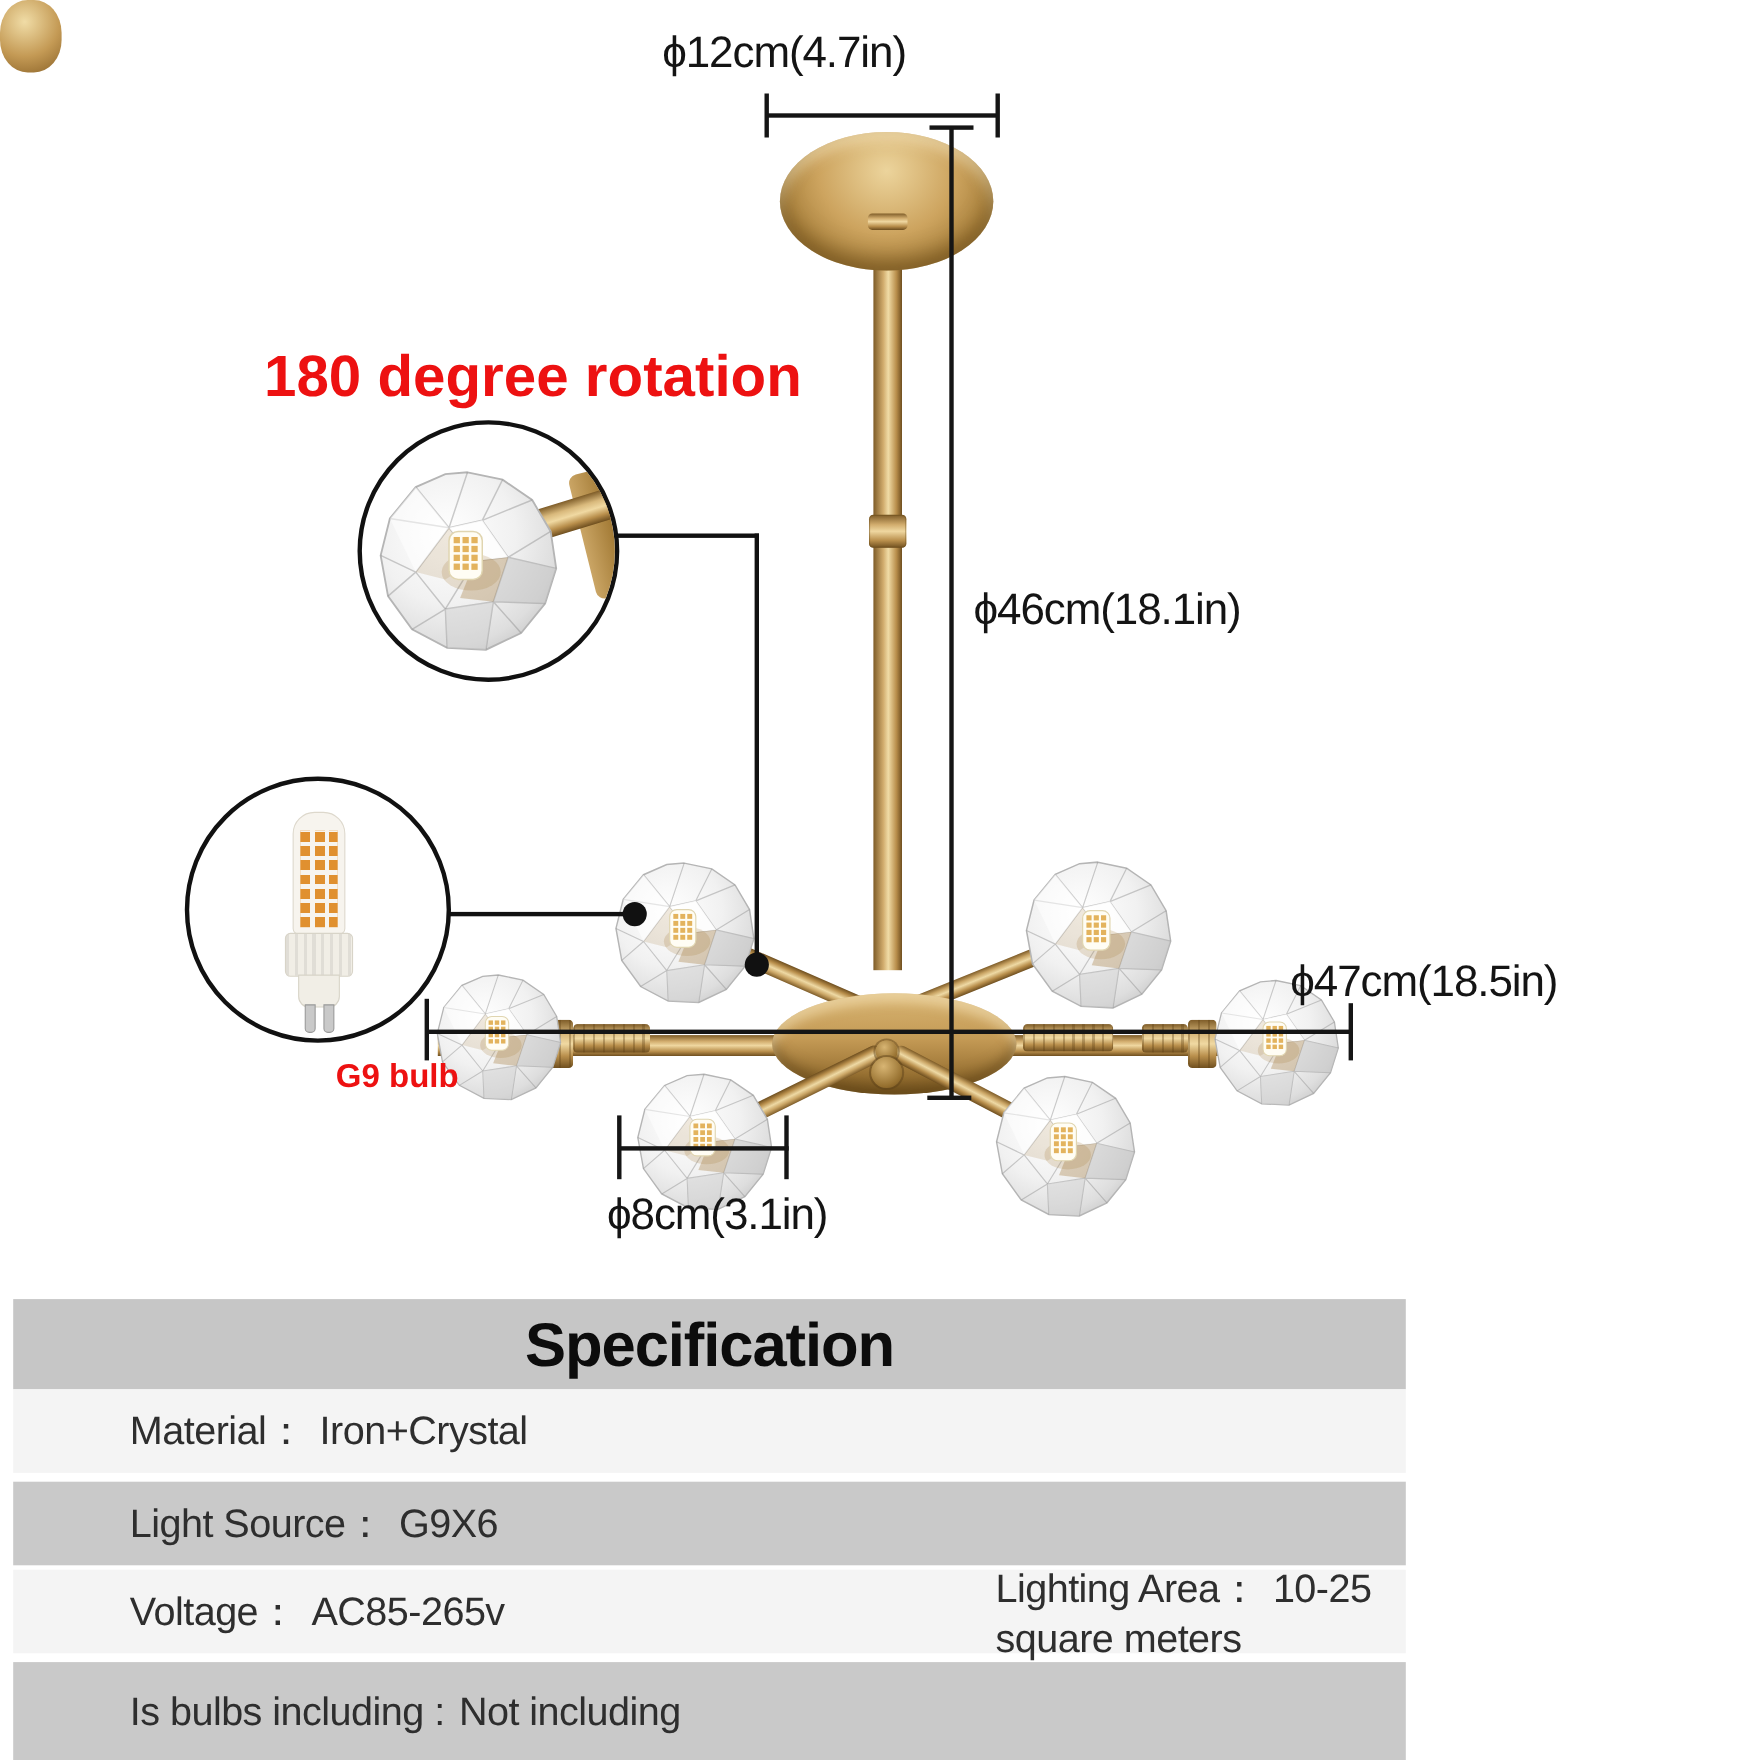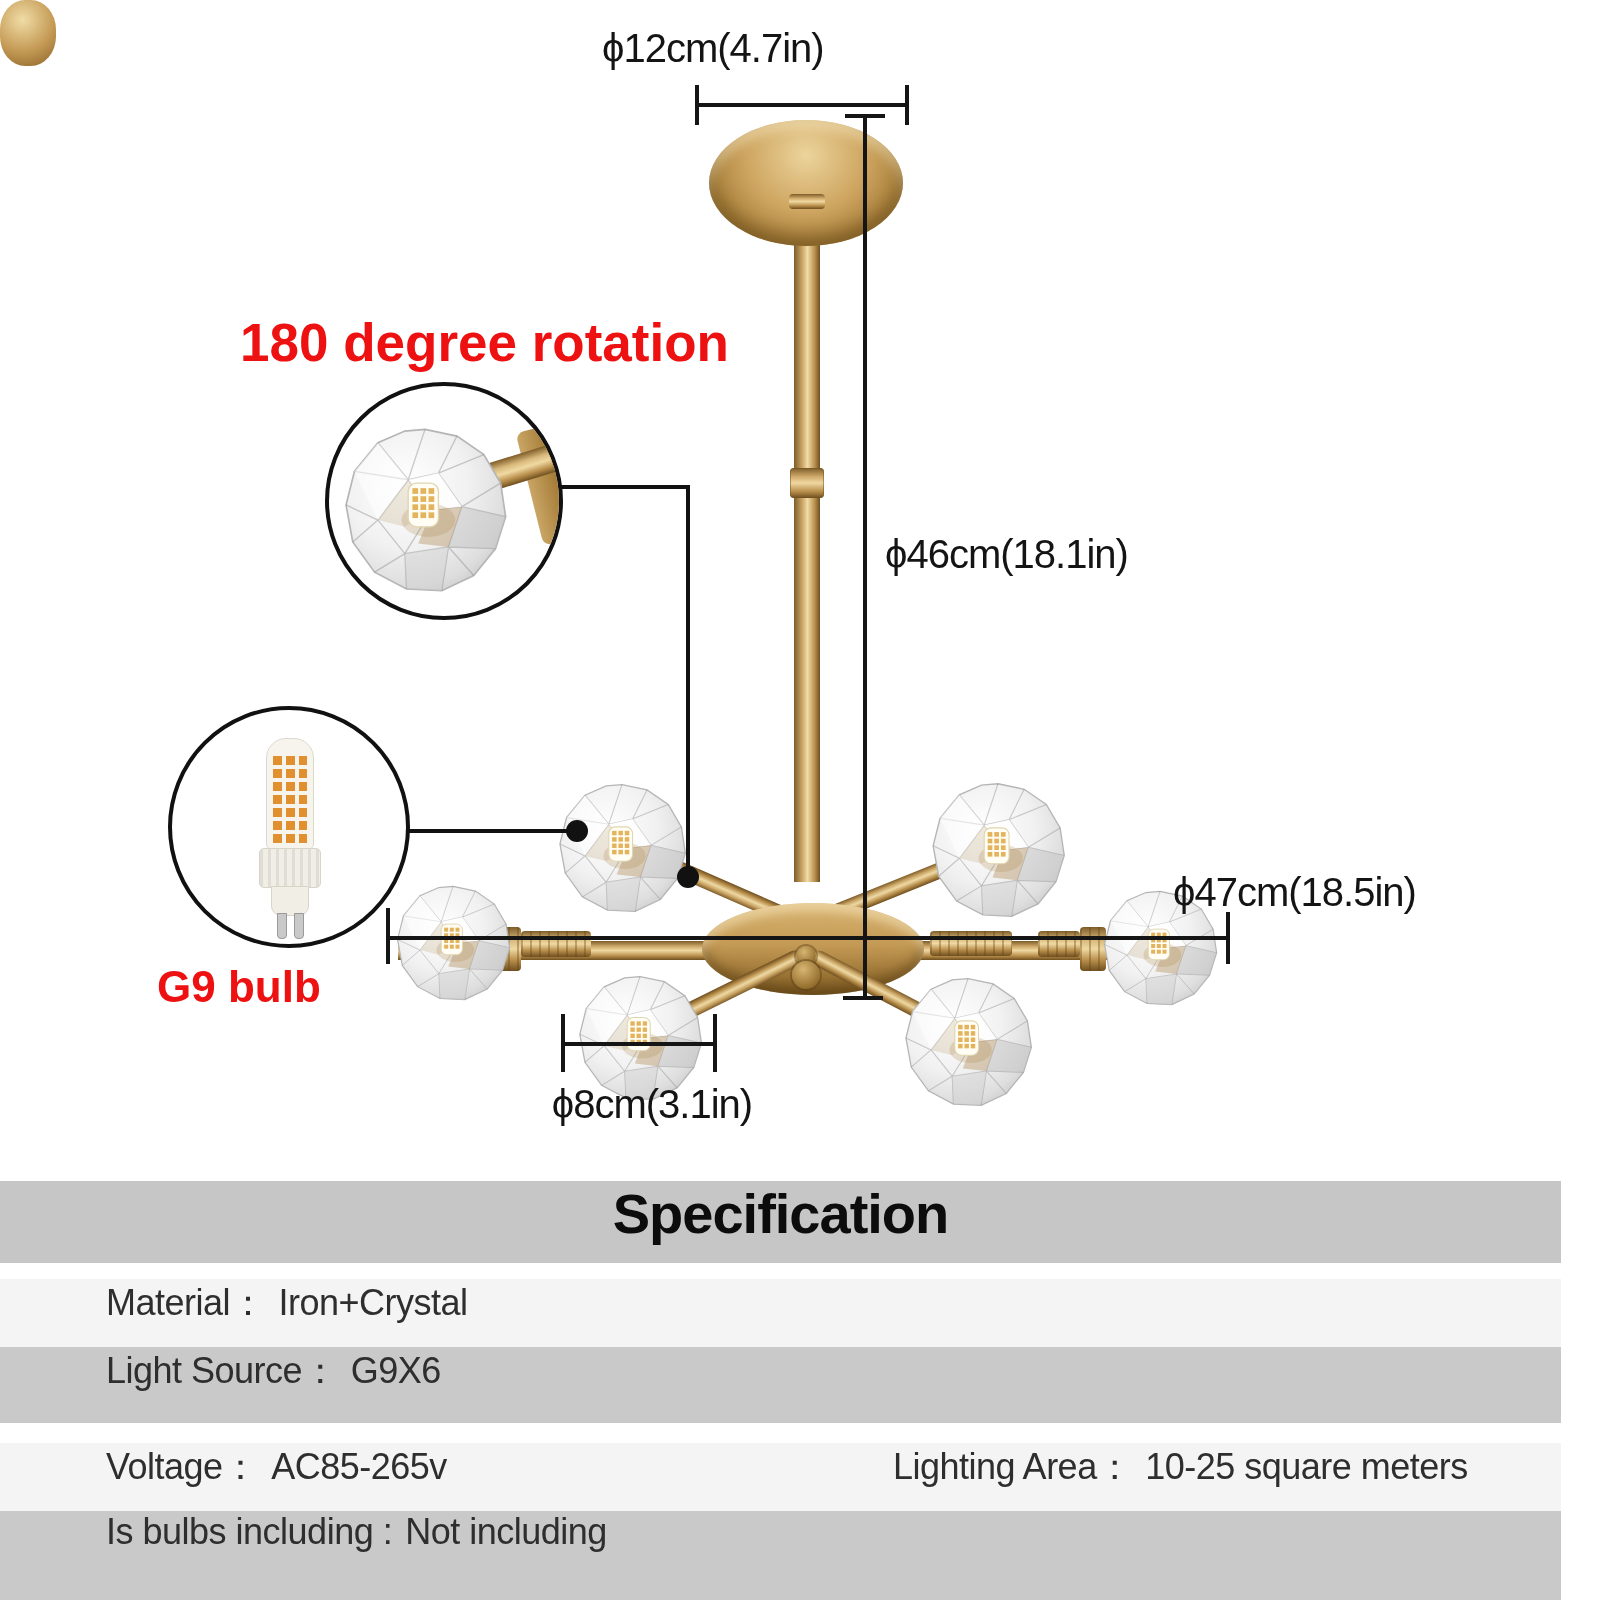--- a/index.html
+++ b/index.html
@@ -61,28 +61,28 @@
            border-radius:0 0 10px 10px;}
   .g9-pin{position:absolute;width:8px;height:24px;background:#c9c9c9;border:1px solid #9a9a9a;border-radius:0 0 4px 4px;}
 
   
   .rot-arm{position:absolute;left:148px;top:66px;width:100px;height:28px;transform:rotate(-17deg);border-radius:14px;
            background:linear-gradient(180deg,#7e5c28,#d9b97c 30%,#f0d9a2 52%,#b98f4c 78%,#6f4f1f);}
   .rot-plate{position:absolute;left:200px;top:40px;width:46px;height:116px;transform:rotate(-14deg);border-radius:8px;
            background:linear-gradient(90deg,#caa565,#a57d38 60%,#7d5a22);}
 
   
-  .spec-band{position:absolute;left:0;width:1561px;z-index:5;display:flex;align-items:flex-start;}
+  .spec-band{position:absolute;left:12px;width:1266px;z-index:5;display:flex;align-items:center;}
   .spec-header{top:1181px;height:82px;background:#c6c6c6;justify-content:center;}
   .spec-title{font-size:56px;font-weight:bold;color:#0c0c0c;letter-spacing:-1px;}
   .spec-row{font-size:36px;color:#2e2e2e;letter-spacing:-0.5px;}
   .spec-cell-left{position:absolute;left:106px;}
   .spec-cell-right{position:absolute;left:893px;}
   .spec-val{margin-left:13px;}
-  .row-light{background:#f4f4f4;margin-top:16px;}
+  .row-light{background:#f4f4f4;}
   .row-gray{background:#c9c9c9;}
 </style>
 </head>
 <body>
 
 <div class="canvas">
 
   <svg width="0" height="0" style="position:absolute">
     <defs>
       <radialGradient id="ballGrad" cx="38%" cy="35%" r="78%">
@@ -204,21 +204,21 @@
     <div class="g9-body">
       <div class="g9-leds"></div>
     </div>
     <div class="g9-base"></div>
     <div class="g9-stem"></div>
     <div class="g9-pin" style="left:105px;top:203px;"></div>
     <div class="g9-pin" style="left:122px;top:203px;"></div>
   </div>
   <div class="leader" style="left:400px;top:829px;width:170px;height:4px;"></div>
   <div class="leader-dot" style="left:566px;top:820px;"></div>
-  <div class="red-note" style="left:157px;top:962px;width:260px;text-align:left;font-size:44px;">G9 bulb</div>
+  <div class="red-note" style="left:157px;top:962px;width:260px;text-align:right;font-size:30px;">G9 bulb</div>
 
   <div class="spec-band spec-header">
     <span class="spec-title">Specification</span>
   </div>
 
   <div class="spec-band spec-row row-light" style="top:1263px;height:76px;">
     <span class="spec-cell-left"><span>Material：</span><span class="spec-val">Iron+Crystal</span></span>
   </div>
 
   <div class="spec-band spec-row row-gray" style="top:1347px;height:76px;">

